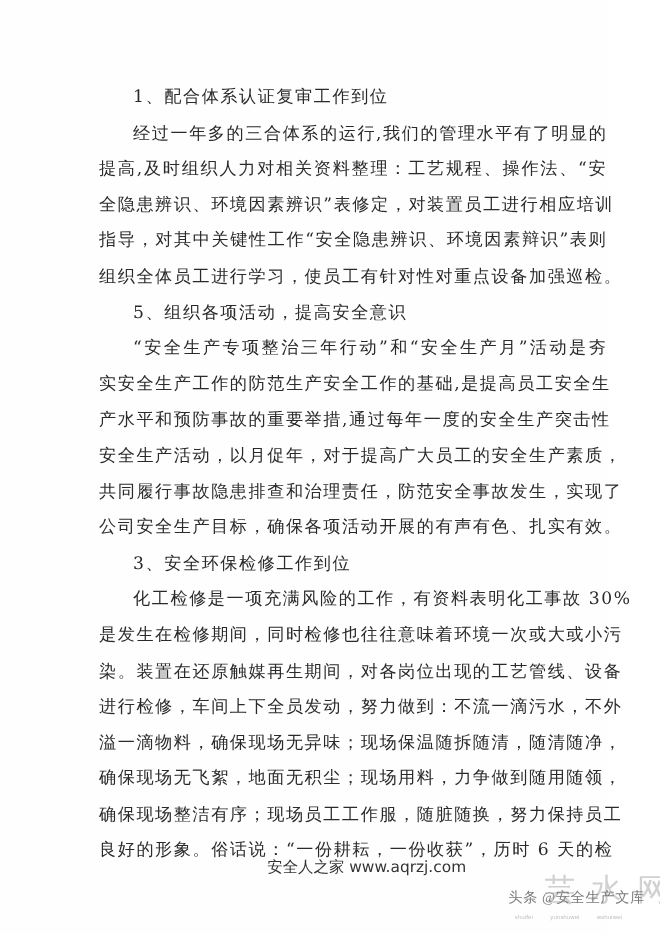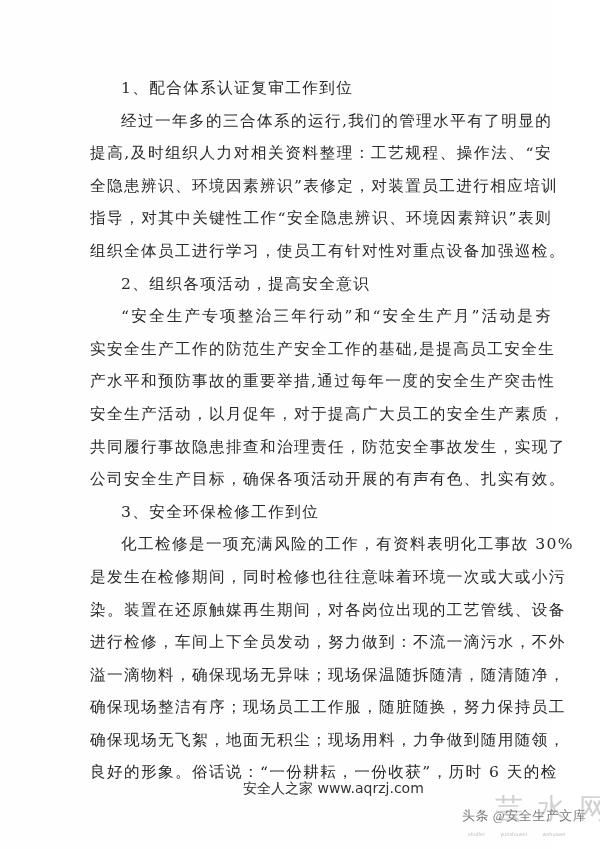--- a/index.html
+++ b/index.html
@@ -97,35 +97,35 @@
 <body>
 
 <div class="page">
   <div class="content" id="content">
       <div class="line indent">1、配合体系认证复审工作到位</div>
       <div class="line indent justify">经过一年多的三合体系的运行,我们的管理水平有了明显的</div>
       <div class="line justify">提高,及时组织人力对相关资料整理：工艺规程、操作法、“安</div>
       <div class="line justify">全隐患辨识、环境因素辨识”表修定，对装置员工进行相应培训</div>
       <div class="line justify">指导，对其中关键性工作“安全隐患辨识、环境因素辩识”表则</div>
       <div class="line justify">组织全体员工进行学习，使员工有针对性对重点设备加强巡检。</div>
-      <div class="line indent">2、组织各项活动，提高安全意识</div>
+      <div class="line indent">5、组织各项活动，提高安全意识</div>
       <div class="line indent justify">“安全生产专项整治三年行动”和“安全生产月”活动是夯</div>
       <div class="line justify">实安全生产工作的防范生产安全工作的基础,是提高员工安全生</div>
       <div class="line justify">产水平和预防事故的重要举措,通过每年一度的安全生产突击性</div>
       <div class="line justify">安全生产活动，以月促年，对于提高广大员工的安全生产素质，</div>
       <div class="line justify">共同履行事故隐患排查和治理责任，防范安全事故发生，实现了</div>
       <div class="line justify">公司安全生产目标，确保各项活动开展的有声有色、扎实有效。</div>
       <div class="line indent">3、安全环保检修工作到位</div>
       <div class="line indent justify">化工检修是一项充满风险的工作，有资料表明化工事故 30%</div>
       <div class="line justify">是发生在检修期间，同时检修也往往意味着环境一次或大或小污</div>
       <div class="line justify">染。装置在还原触媒再生期间，对各岗位出现的工艺管线、设备</div>
       <div class="line justify">进行检修，车间上下全员发动，努力做到：不流一滴污水，不外</div>
       <div class="line justify">溢一滴物料，确保现场无异味；现场保温随拆随清，随清随净，</div>
+      <div class="line justify">确保现场无飞絮，地面无积尘；现场用料，力争做到随用随领，</div>
       <div class="line justify">确保现场整洁有序；现场员工工作服，随脏随换，努力保持员工</div>
-      <div class="line justify">确保现场无飞絮，地面无积尘；现场用料，力争做到随用随领，</div>
       <div class="line justify">良好的形象。俗话说：“一份耕耘，一份收获”，历时 6 天的检</div>
     </div>
 
   <div class="footer-site">安全人之家 www.aqrzj.com</div>
 
   <div class="watermark">
     <div class="wm-big">芸水网</div>
     <div class="wm-small">头条 @安全生产文库</div>
     <div class="wm-tiny">shuifei yunshuwei wshuiwei</div>
   </div>

